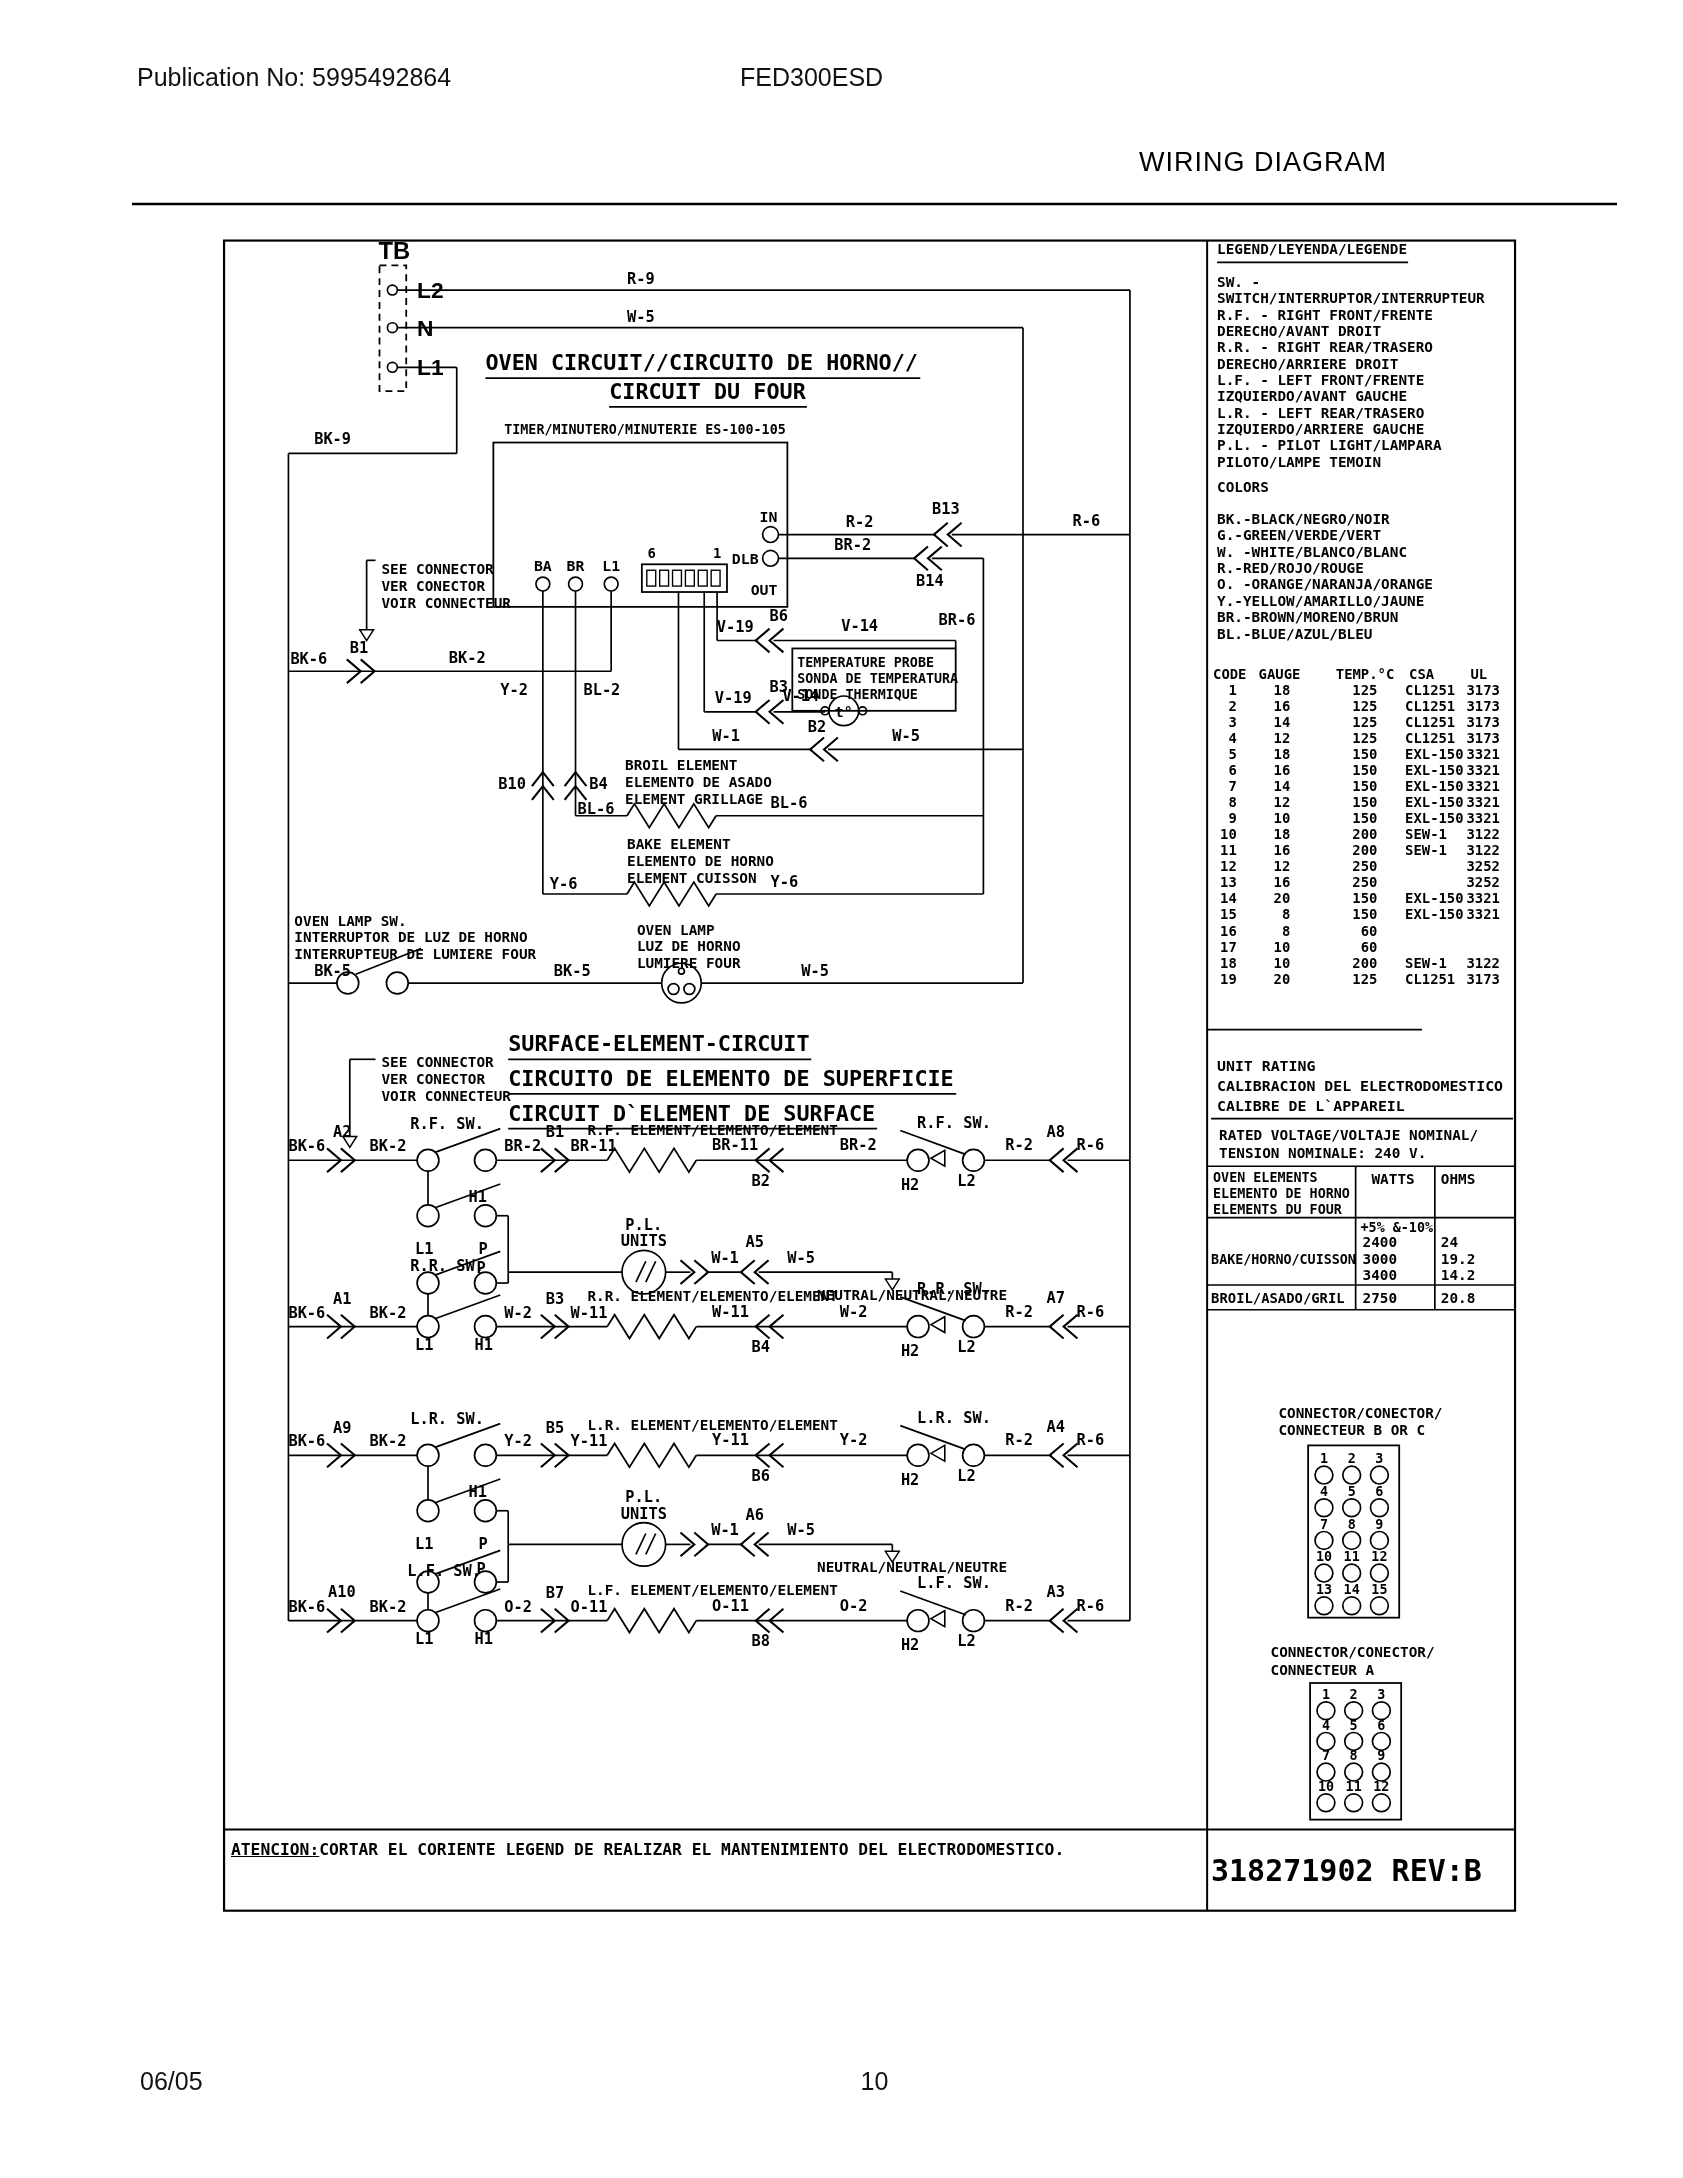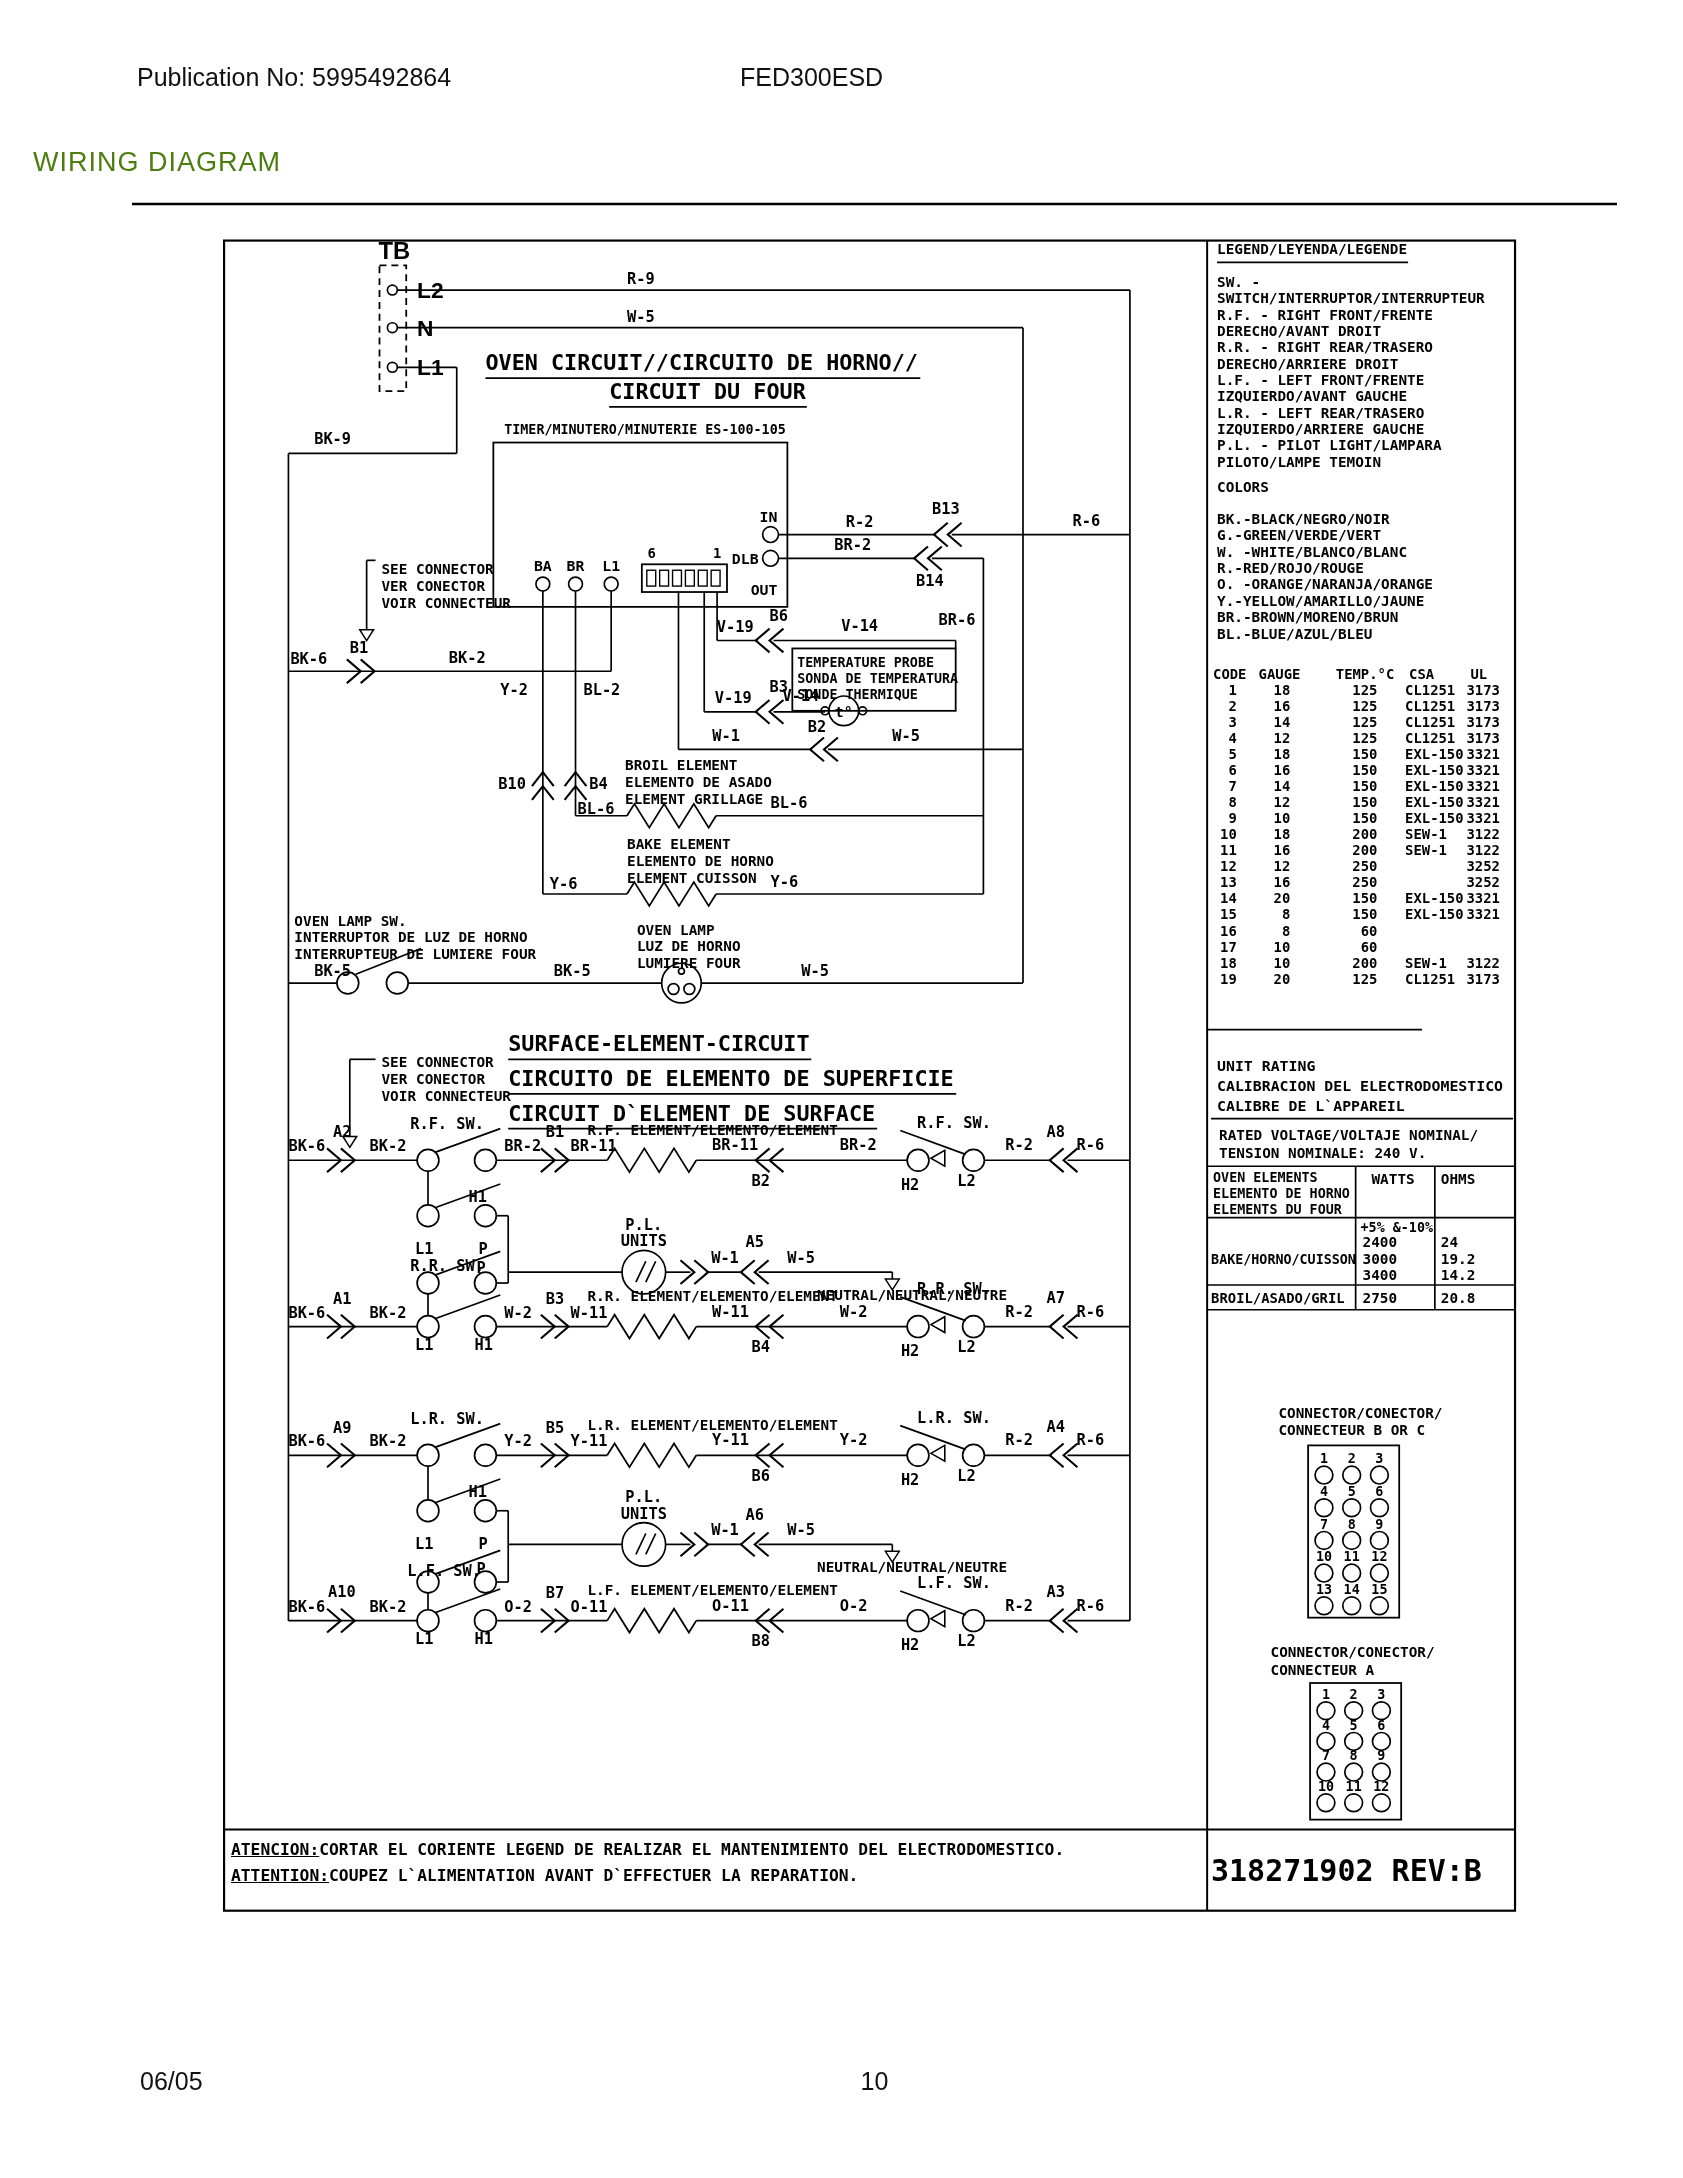--- a/index.html
+++ b/index.html
@@ -1,20 +1,20 @@
 <!DOCTYPE html>
 <html><head>
 <meta charset="utf-8">
 <style>
   html,body{margin:0;padding:0;background:#fff;}
   #page{position:relative;width:1683px;height:2178px;background:#ffffff;overflow:hidden;
         font-family:"Liberation Sans",sans-serif;color:#000;margin-left:33px;}
   .abs{position:absolute;}
   .hdr{font-size:25px;color:#111;}
-  .title{width:1354px;text-align:left;font-size:27px;letter-spacing:1px;color:#4d7c0f;}
+  .title{width:1354px;text-align:right;font-size:27px;letter-spacing:1px;color:#000000;}
   .ftr{font-size:25px;color:#111;}
   #caution{left:198px;top:1837px;width:970px;}
   #caution .cl{font-family:"DejaVu Sans Mono","Liberation Mono",monospace;font-weight:bold;
                font-size:16.3px;line-height:26px;white-space:nowrap;}
   #caution .cl .pfx{text-decoration:underline;}
   #partnum{left:1178px;top:1853px;width:301px;text-align:left;
            font-size:30px;font-family:"DejaVu Sans Mono","Liberation Mono",monospace;font-weight:bold;}
   svg text{font-family:"DejaVu Sans Mono","Liberation Mono",monospace;font-weight:bold;fill:#000;stroke:none;}
   svg line,svg path,svg rect,svg circle,svg polyline{stroke:#000;fill:none;}
 </style>
@@ -624,20 +624,19 @@
       <text x="1306" y="1809" font-size="13.5" text-anchor="middle">10</text>
       <circle cx="1306" cy="1821" r="9" stroke-width="1.7"></circle>
       <text x="1334" y="1809" font-size="13.5" text-anchor="middle">11</text>
       <circle cx="1334" cy="1821" r="9" stroke-width="1.7"></circle>
       <text x="1362" y="1809" font-size="13.5" text-anchor="middle">12</text>
       <circle cx="1362" cy="1821" r="9" stroke-width="1.7"></circle>
     </svg>
 
   <div id="caution" class="abs">
       <div class="cl"><span class="pfx">ATENCION:</span><span>CORTAR EL CORIENTE LEGEND DE REALIZAR EL MANTENIMIENTO DEL ELECTRODOMESTICO.</span></div>
-      <div class="cl"><span class="pfx">ATTENTION:</span><span>COUPEZ L`ALIMENTATION AVANT D`EFFECTUER LA REPARATION.</span></div>
     </div>
   <div id="partnum" class="abs">318271902 REV:B</div>
 
   <div class="abs ftr" style="left:107px;top:2067px;">06/05</div>
   <div class="abs ftr" style="left:0;top:2067px;width:1683px;text-align:center;">10</div>
 </div>
 
 
 </body></html>

